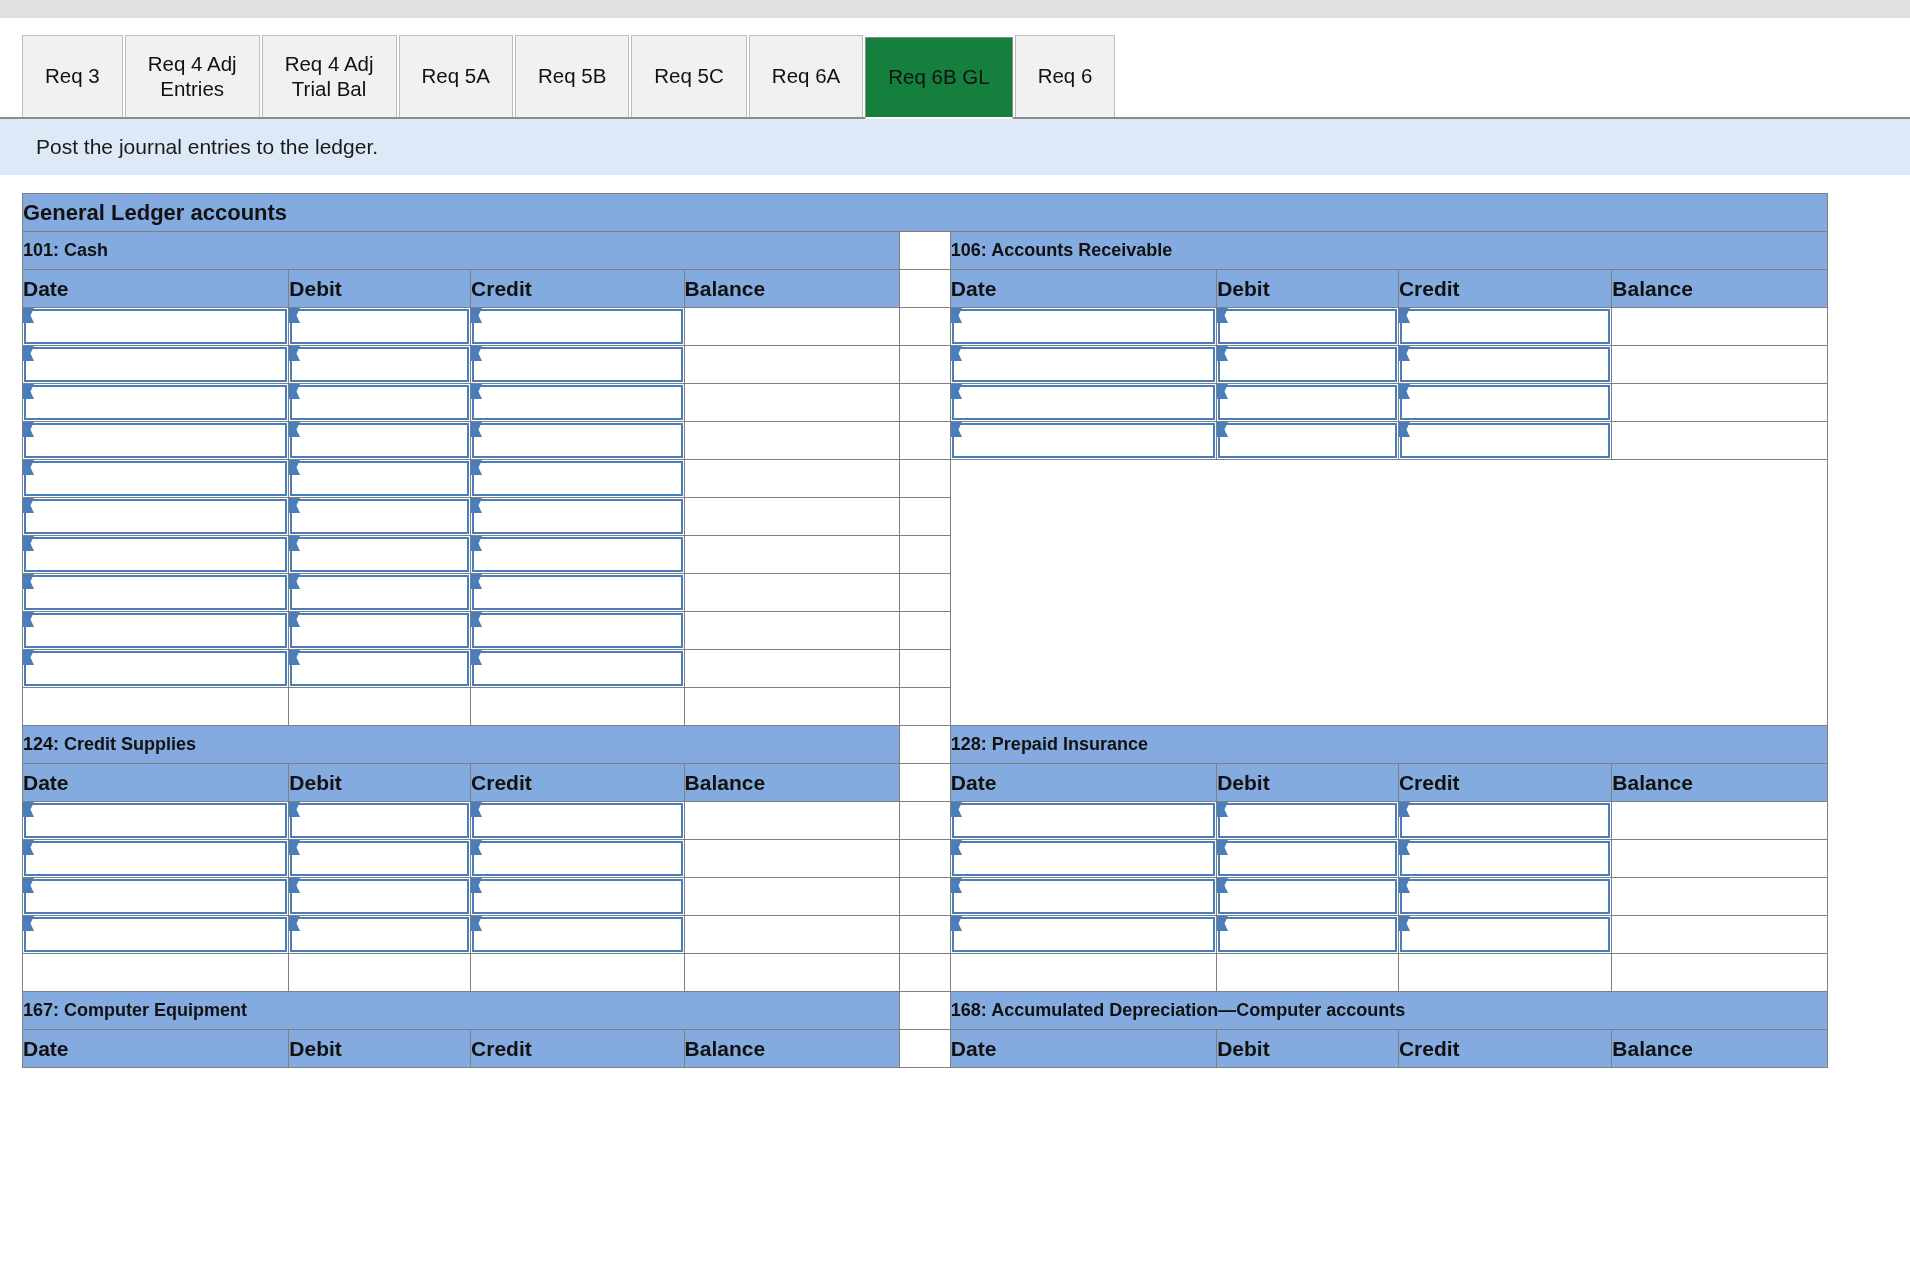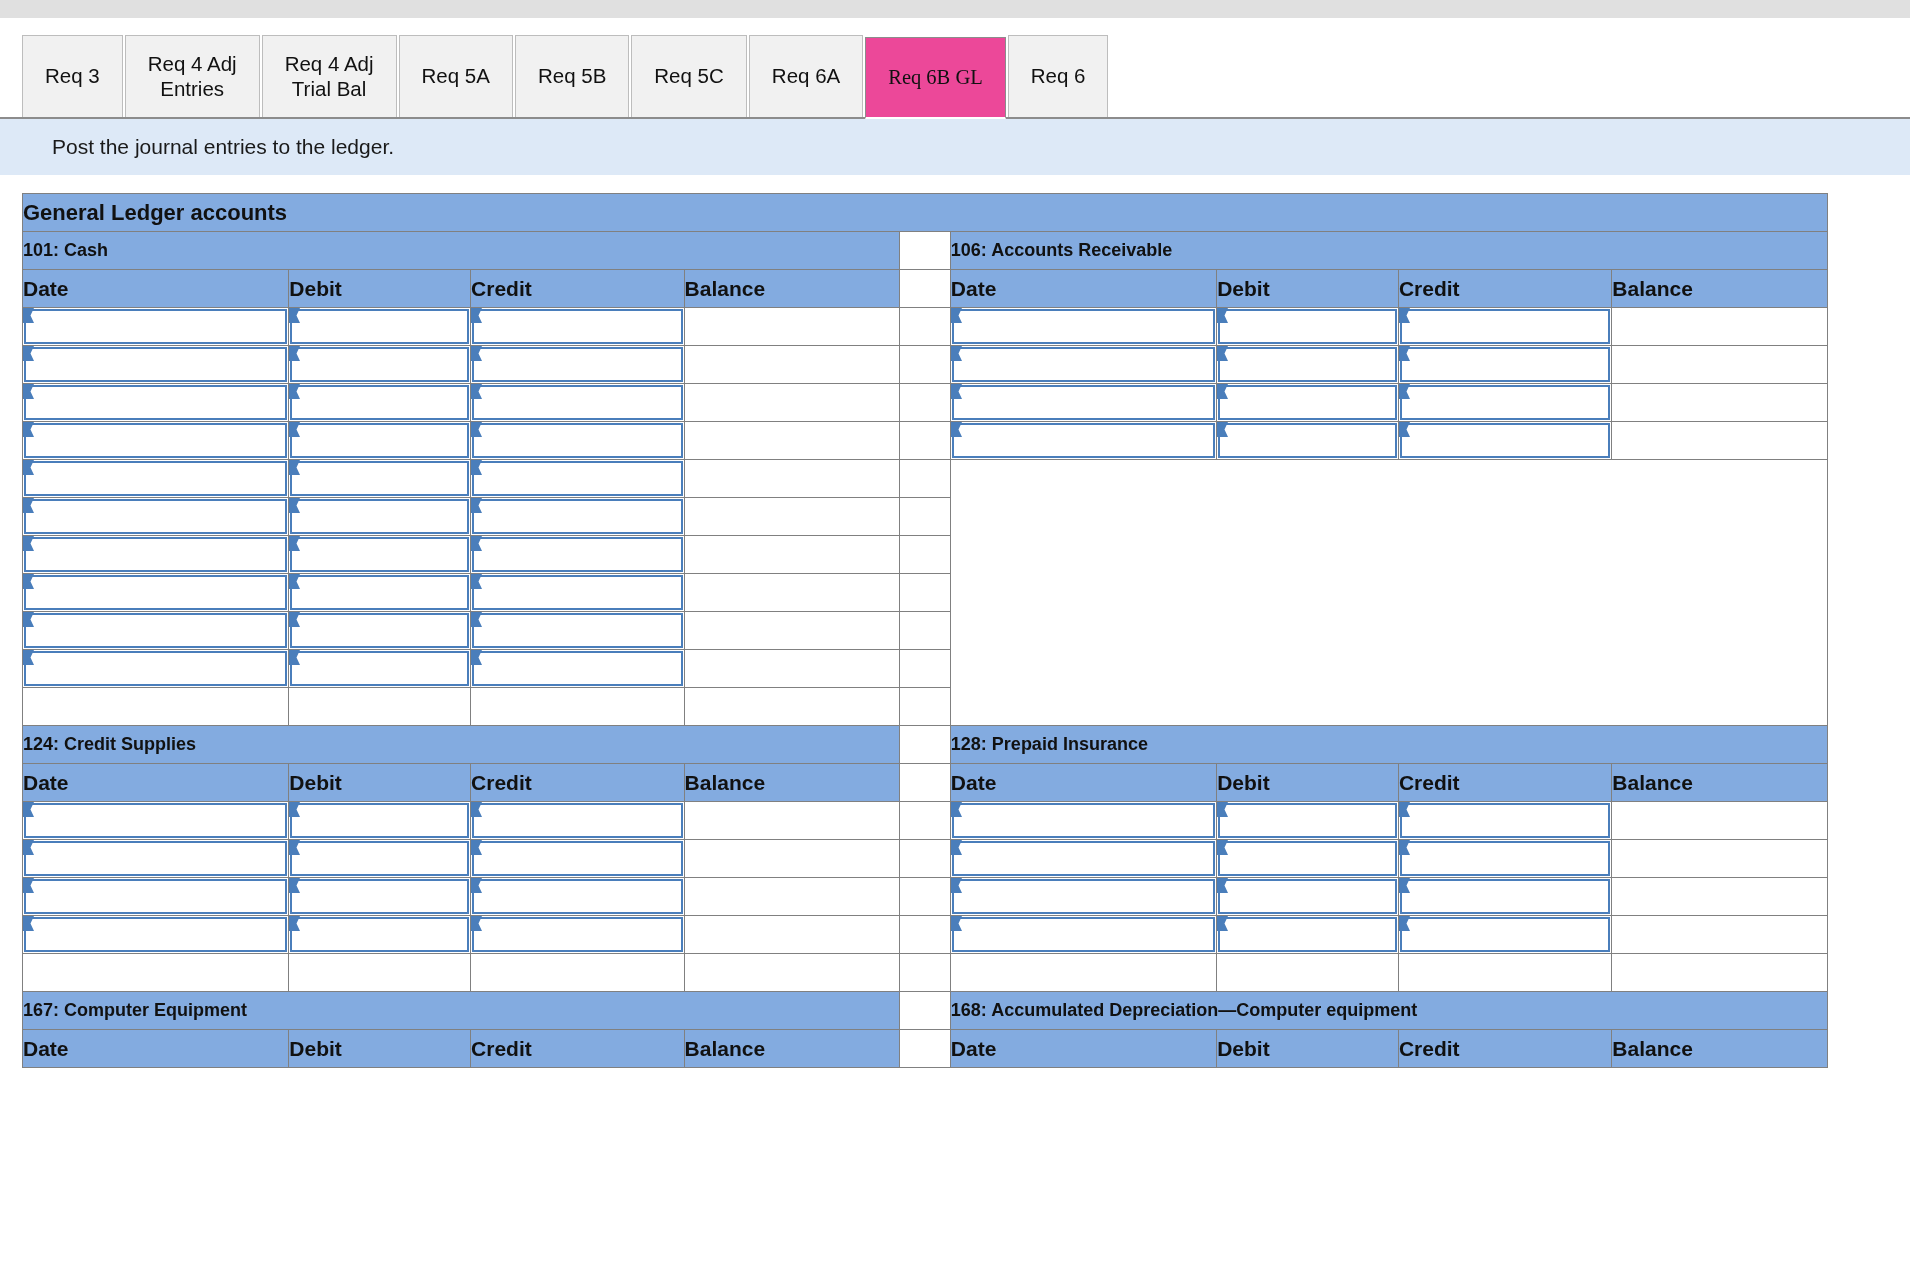--- a/index.html
+++ b/index.html
@@ -48,35 +48,34 @@
     font-size: 20.5px;
     color: #111111;
     line-height: 1.18;
     padding: 0 22px;
     margin-right: 2px;
     position: relative;
     white-space: pre-line;
     user-select: none;
   }
   .tab.active {
-    background: #ec4899;
+    background: #15803d;
     border: 1px solid #8c8c8c;
     border-bottom: 2px solid #ffffff;
     margin-bottom: -2px;
     z-index: 3;
-    font-family: Liberation Serif, serif;
   }
 
   
   .instruction {
     background: #dde9f7;
     height: 56px;
     display: flex;
     align-items: center;
-    padding-left: 52px;
+    padding-left: 36px;
     box-sizing: border-box;
     font-size: 21px;
     color: #1a1a1a;
   }
 
   
   .ledger-wrap {
     padding: 18px 0 0 22px;
     box-sizing: border-box;
   }
@@ -831,21 +830,21 @@
           <td class="cell-plain"></td>
           <td class="gapcell"></td>
           <td class="cell-plain"></td>
           <td class="cell-plain"></td>
           <td class="cell-plain"></td>
           <td class="cell-plain"></td>
         </tr>
         <tr>
           <td class="bluehdr acct-title" colspan="4">167: Computer Equipment</td>
           <td class="gapcell gapcell-top"></td>
-          <td class="bluehdr acct-title" colspan="4">168: Accumulated Depreciation—Computer equipment</td>
+          <td class="bluehdr acct-title" colspan="4">168: Accumulated Depreciation—Computer accounts</td>
         </tr>
         <tr>
           <td class="bluehdr colhdr">Date</td>
           <td class="bluehdr colhdr">Debit</td>
           <td class="bluehdr colhdr">Credit</td>
           <td class="bluehdr colhdr">Balance</td>
           <td class="gapcell"></td>
           <td class="bluehdr colhdr">Date</td>
           <td class="bluehdr colhdr">Debit</td>
           <td class="bluehdr colhdr">Credit</td>

